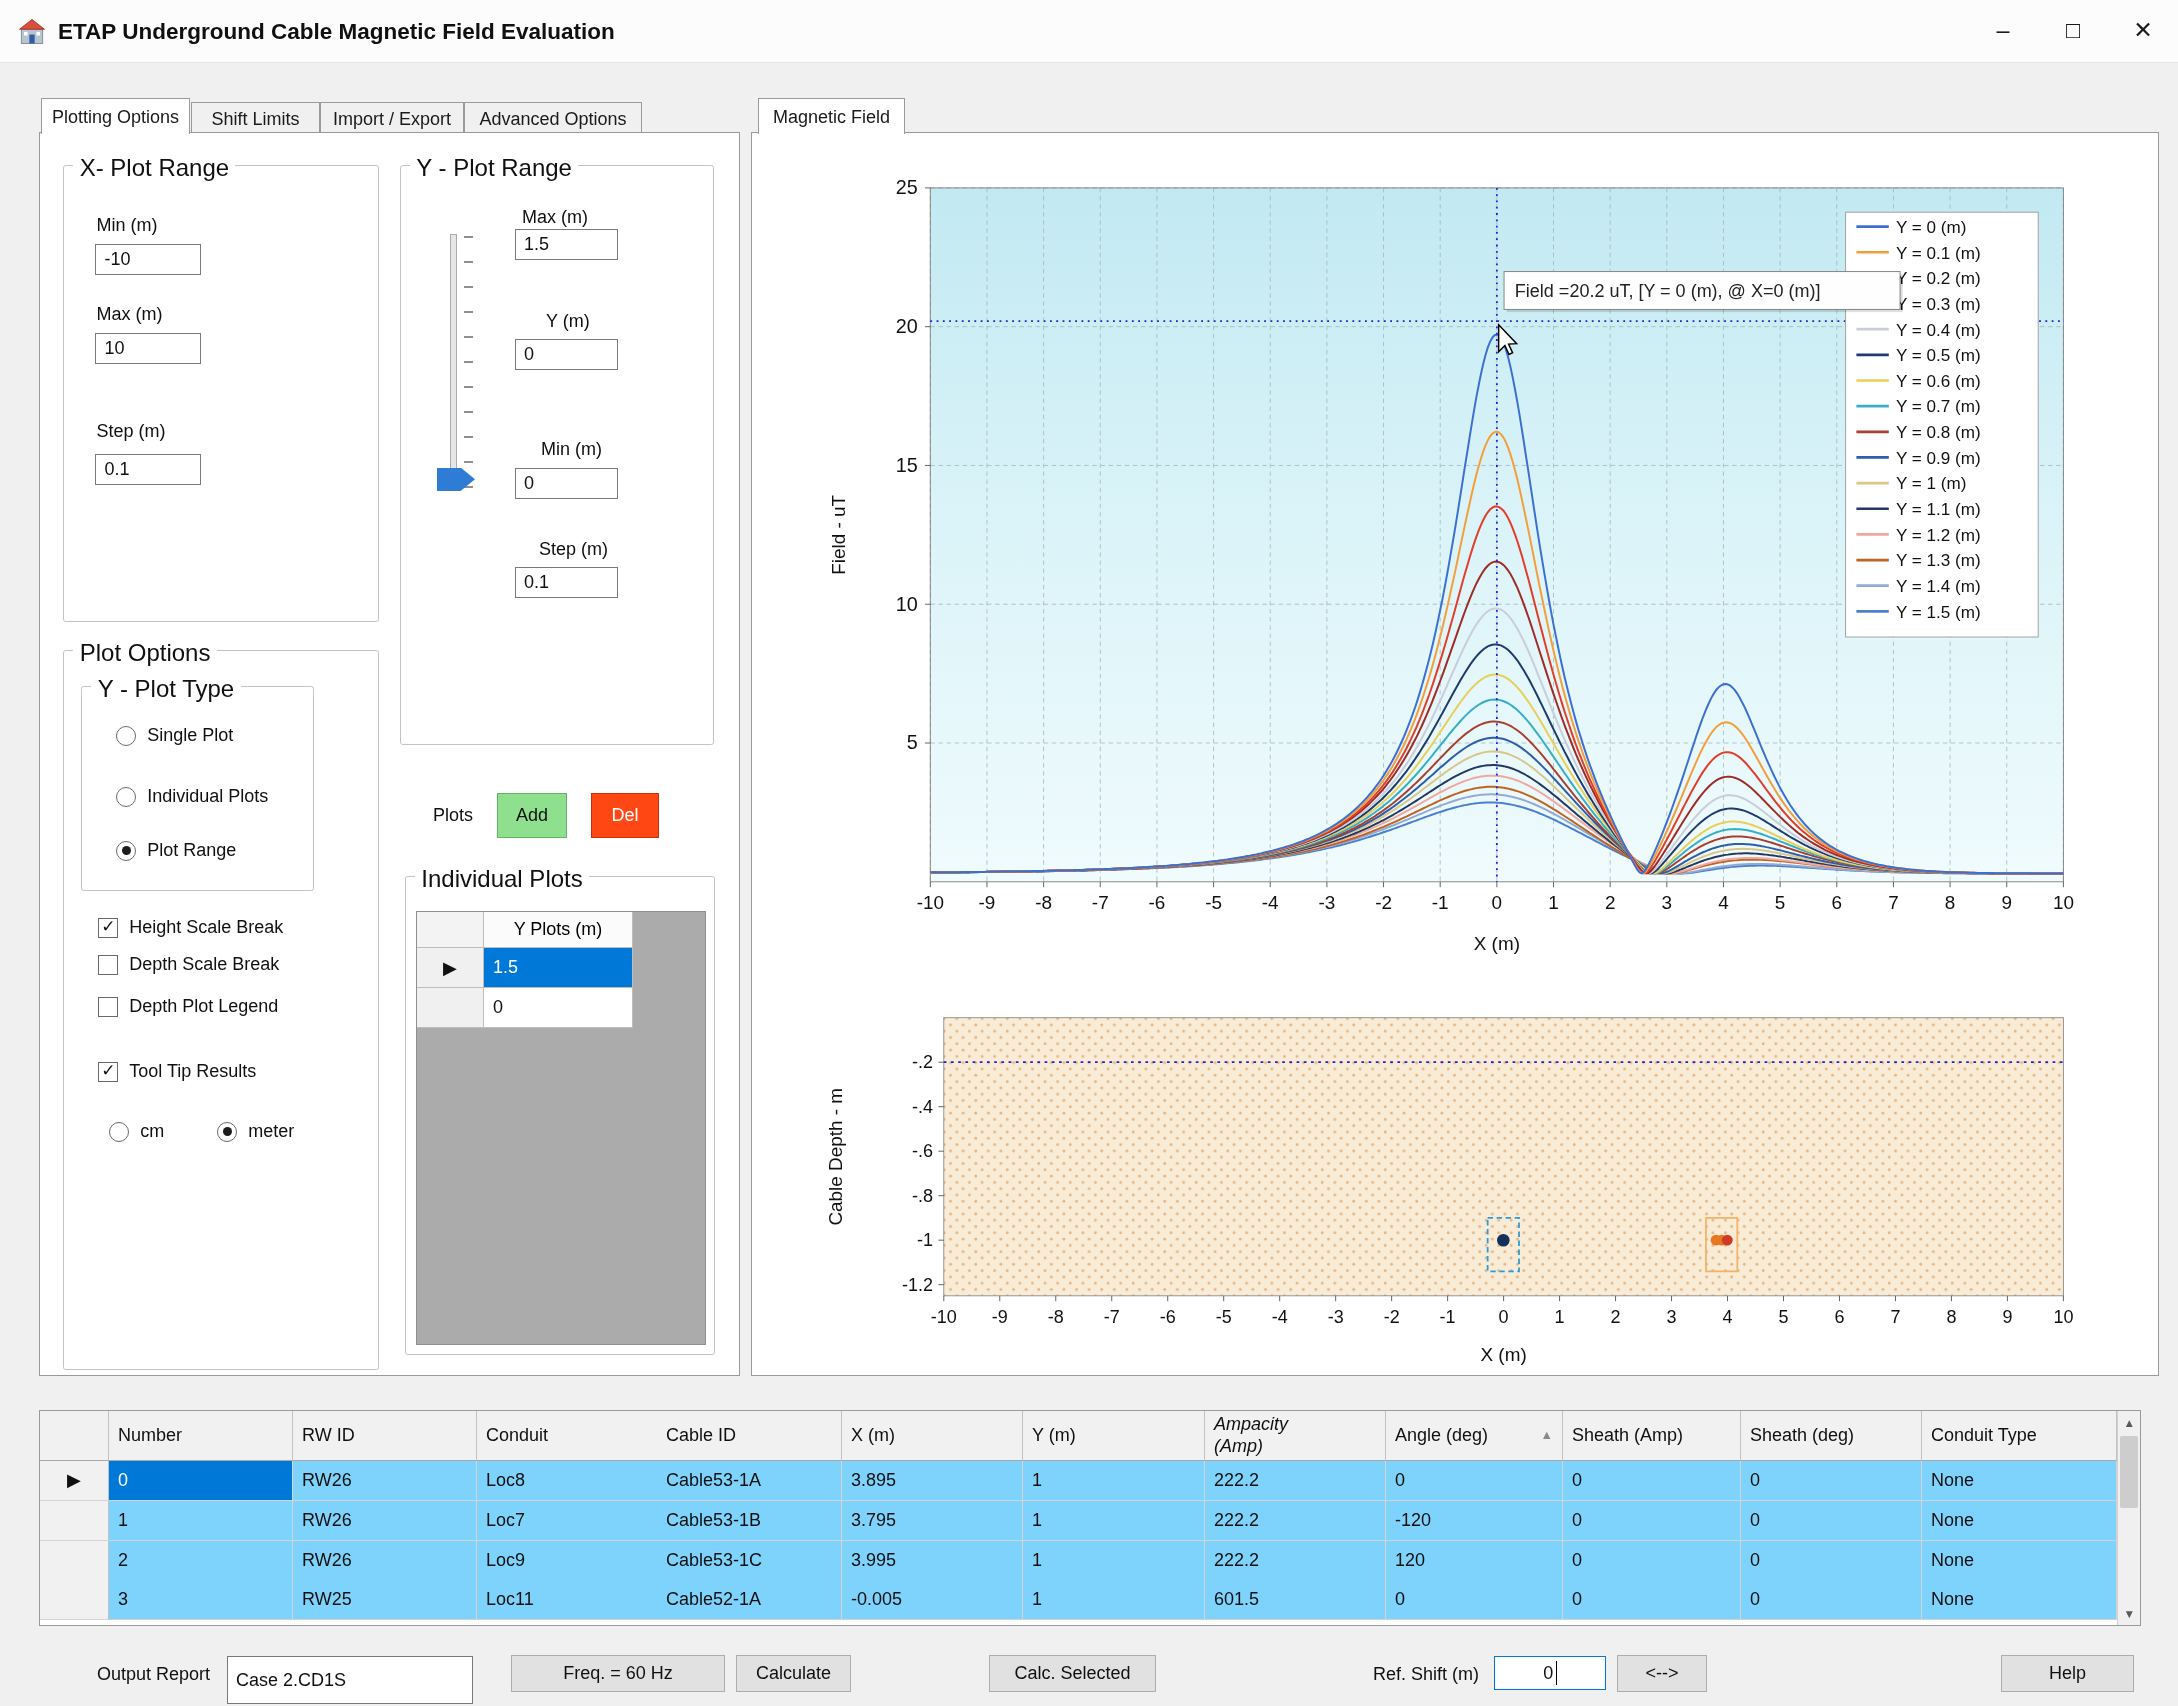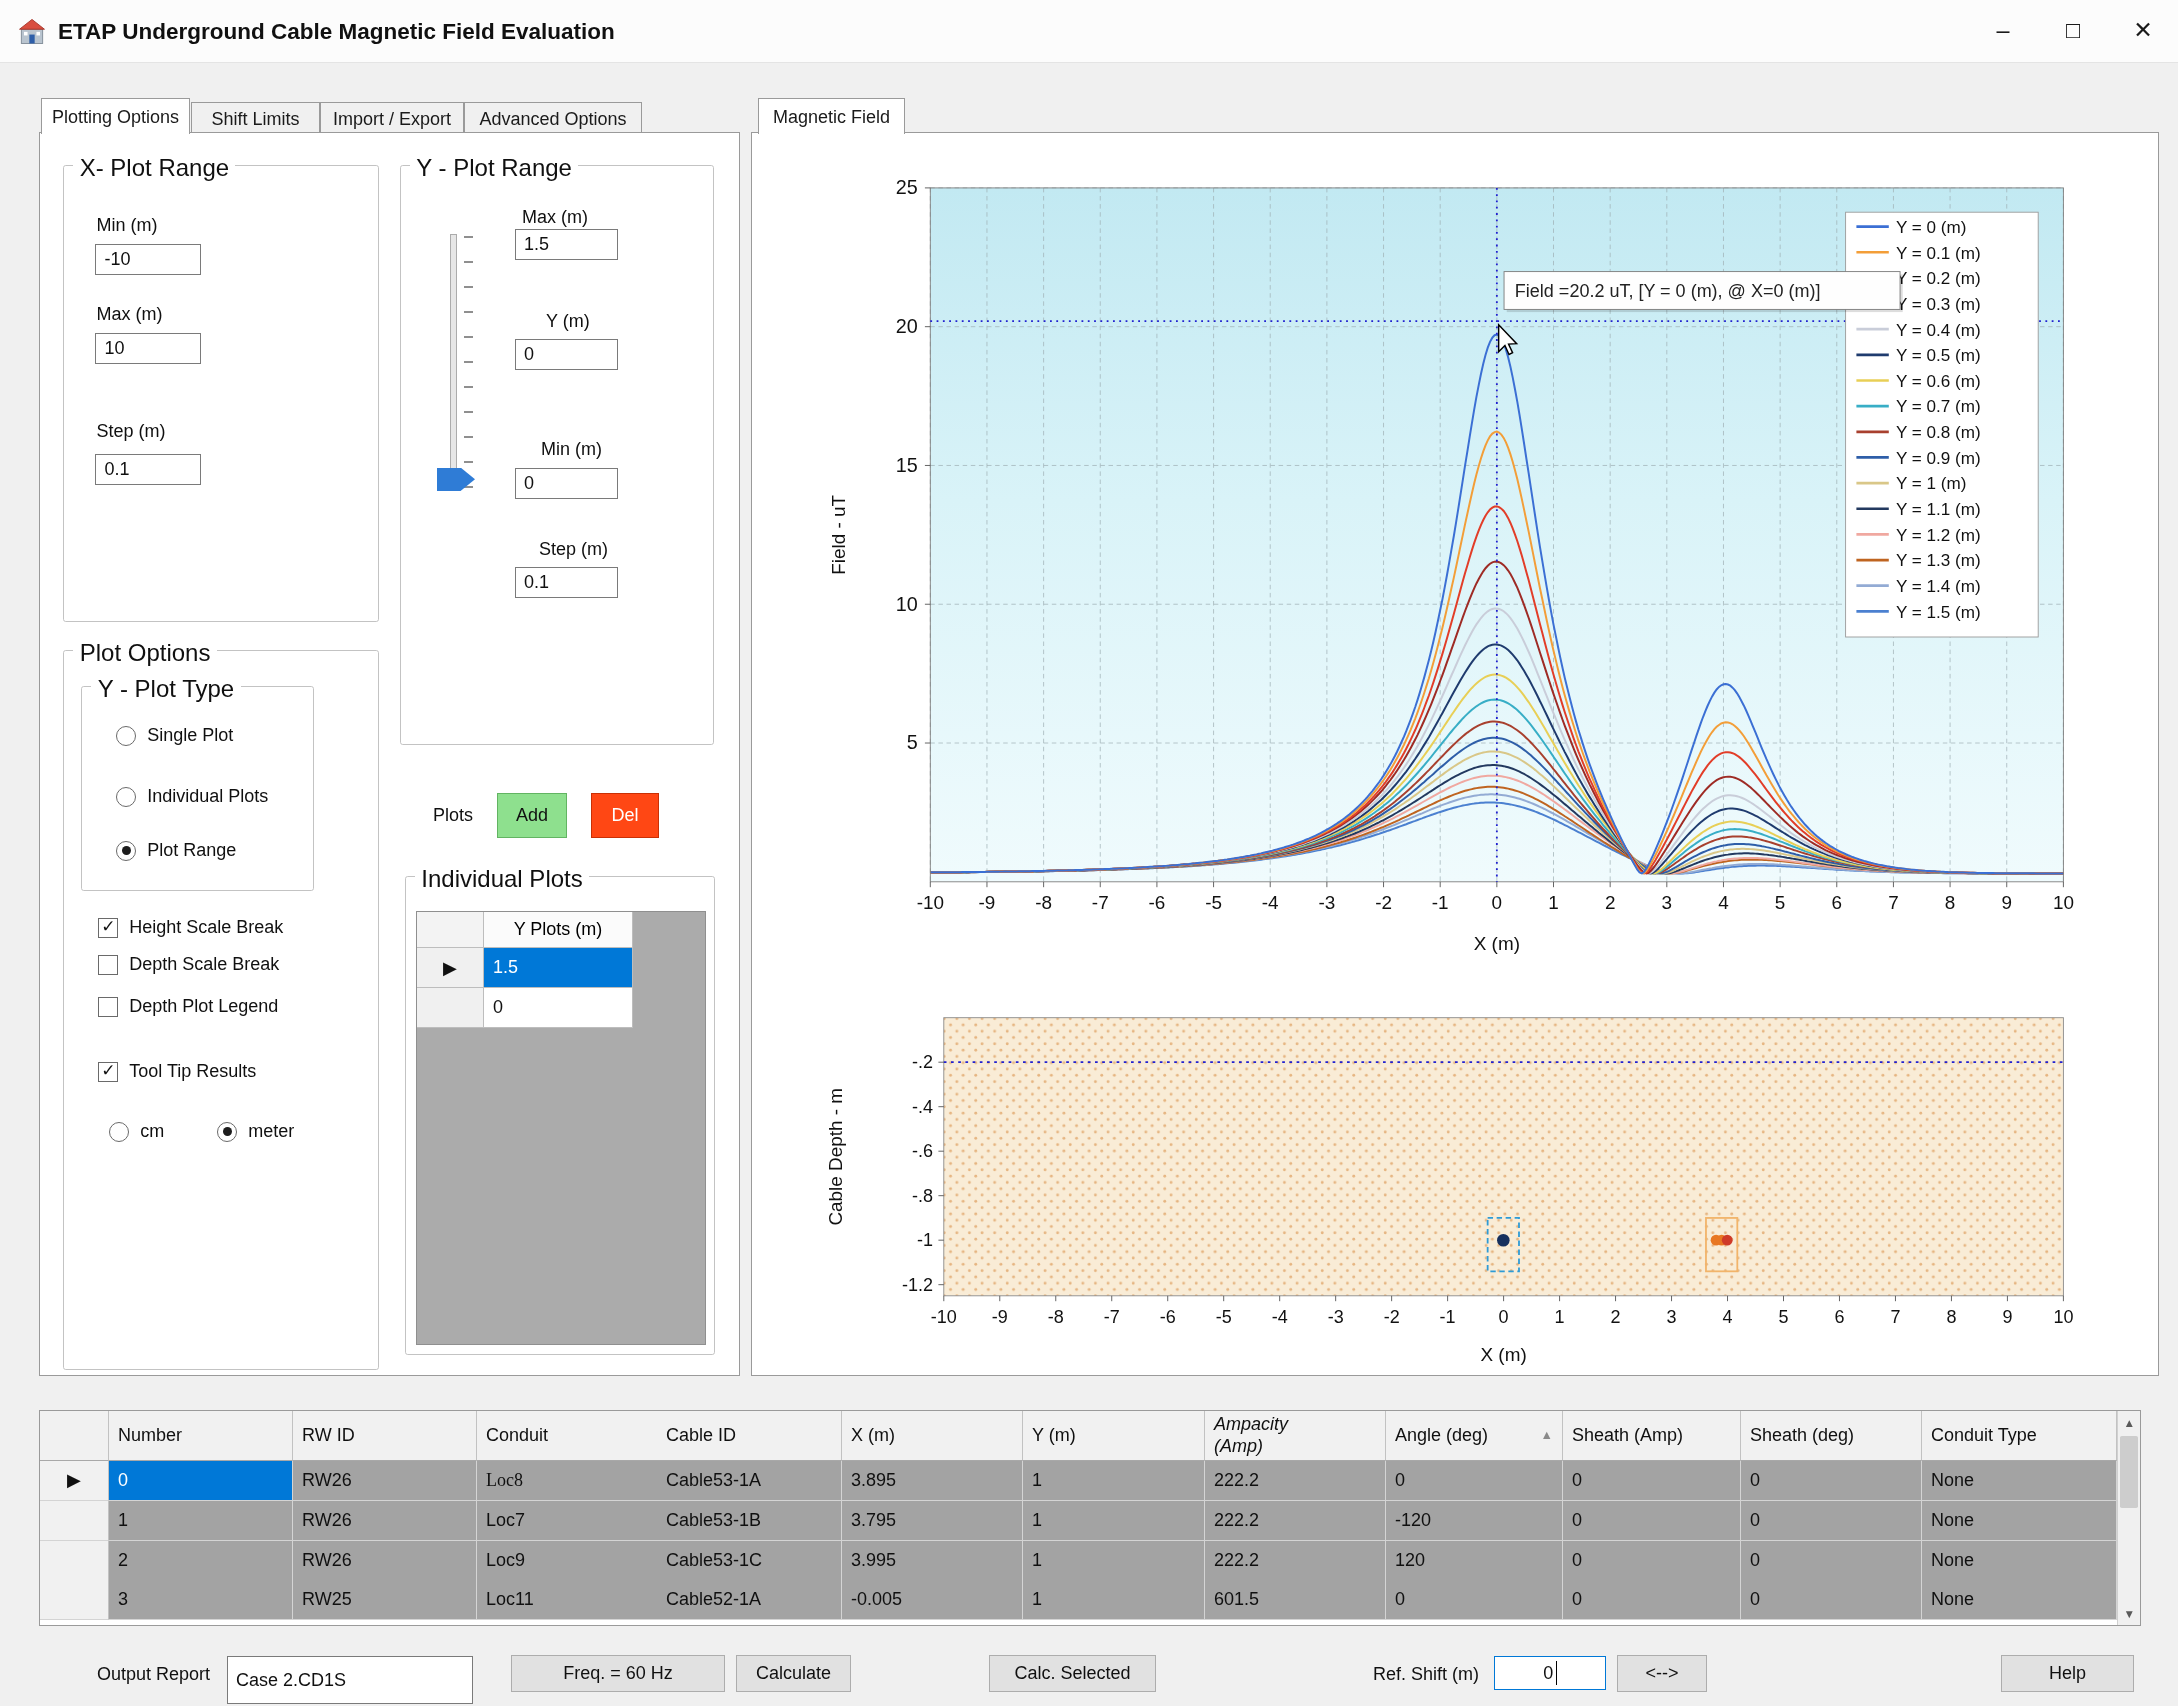--- a/index.html
+++ b/index.html
@@ -45,21 +45,21 @@
 
   
   #iplots-grid{position:absolute;border:0.9px solid #8f8f8f;background:#ababab;overflow:hidden}
   .ig-cell{position:absolute;border-right:0.9px solid #bdbdbd;border-bottom:0.9px solid #bdbdbd;font-size:18px;display:flex;align-items:center}
 
   
   #table-region{position:absolute;left:39px;top:1410px;width:2102px;height:216px;background:#fff;border:0.9px solid #9a9a9a}
   #main-grid{position:absolute;left:0;top:0}
   .hg-cell{position:absolute;font-size:18px;color:#101010;display:flex;align-items:center;padding:0 9px;white-space:pre-line;line-height:21.6px}
   .hg-head{background:#f1f1f1;border-right:0.9px solid #c2c2c2;border-bottom:0.9px solid #a8a8a8}
-  .hg-data{background:#a3a3a3;border-right:0.9px solid #d4d4d4;border-bottom:0.9px solid #d4d4d4}
+  .hg-data{background:#7dd3fc;border-right:0.9px solid #d4d4d4;border-bottom:0.9px solid #d4d4d4}
   .hg-selcol{background:#f1f1f1;border-right:0.9px solid #c2c2c2;border-bottom:0.9px solid #d4d4d4;justify-content:center}
   .hg-sel{background:#0078d7;color:#fff}
   .sort-glyph{margin-left:auto;font-size:12.6px;color:#8a8a8a}
 
   
   #vscroll{position:absolute;right:0;top:0;width:23.4px;height:214px;background:#f0f0f0;border-left:0.9px solid #d0d0d0}
   #vscroll .arr{position:absolute;left:0;width:23.4px;height:23.4px;text-align:center;line-height:23.4px;font-size:11.7px;color:#5a5a5a}
   #vscroll .thumb{position:absolute;left:2.7px;width:18px;border-radius:1.8px;background:#cdcdcd}
 
   .caret{display:inline-block;width:0;height:23.4px;border-left:1.8px solid #000;margin-left:2.7px}
@@ -430,21 +430,21 @@
         <div class="hg-cell hg-head" style="left: 983px; top: 0px; width: 182px; height: 50px; position: absolute;">Y (m)</div>
         <div class="hg-cell hg-head" style="left: 1165px; top: 0px; width: 181px; height: 50px; position: absolute; font-style: italic;">Ampacity
 (Amp)</div>
         <div class="hg-cell hg-head" style="left: 1346px; top: 0px; width: 177px; height: 50px; position: absolute;">Angle (deg)<span class="sort-glyph">▲</span></div>
         <div class="hg-cell hg-head" style="left: 1523px; top: 0px; width: 178px; height: 50px; position: absolute;">Sheath (Amp)</div>
         <div class="hg-cell hg-head" style="left: 1701px; top: 0px; width: 181px; height: 50px; position: absolute;">Sheath (deg)</div>
         <div class="hg-cell hg-head" style="left: 1882px; top: 0px; width: 195px; height: 50px; position: absolute;">Conduit Type</div>
         <div class="hg-cell hg-selcol" style="left: 0px; top: 50px; width: 69px; height: 40px; position: absolute;">▶</div>
         <div class="hg-cell hg-data hg-sel" style="left: 69px; top: 50px; width: 184px; height: 40px; position: absolute;">0</div>
         <div class="hg-cell hg-data" style="left: 253px; top: 50px; width: 184px; height: 40px; position: absolute;">RW26</div>
-        <div class="hg-cell hg-data" style="left: 437px; top: 50px; width: 181px; height: 40px; position: absolute; font-family: Liberation Serif, serif;">Loc8</div>
+        <div class="hg-cell hg-data" style="left: 437px; top: 50px; width: 181px; height: 40px; position: absolute;">Loc8</div>
         <div class="hg-cell hg-data" style="left: 617px; top: 50px; width: 185px; height: 40px; position: absolute;">Cable53-1A</div>
         <div class="hg-cell hg-data" style="left: 802px; top: 50px; width: 181px; height: 40px; position: absolute;">3.895</div>
         <div class="hg-cell hg-data" style="left: 983px; top: 50px; width: 182px; height: 40px; position: absolute;">1</div>
         <div class="hg-cell hg-data" style="left: 1165px; top: 50px; width: 181px; height: 40px; position: absolute;">222.2</div>
         <div class="hg-cell hg-data" style="left: 1346px; top: 50px; width: 177px; height: 40px; position: absolute;">0</div>
         <div class="hg-cell hg-data" style="left: 1523px; top: 50px; width: 178px; height: 40px; position: absolute;">0</div>
         <div class="hg-cell hg-data" style="left: 1701px; top: 50px; width: 181px; height: 40px; position: absolute;">0</div>
         <div class="hg-cell hg-data" style="left: 1882px; top: 50px; width: 195px; height: 40px; position: absolute;">None</div>
         <div class="hg-cell hg-selcol" style="left: 0px; top: 90px; width: 69px; height: 40px; position: absolute;"></div>
         <div class="hg-cell hg-data" style="left: 69px; top: 90px; width: 184px; height: 40px; position: absolute;">1</div>

